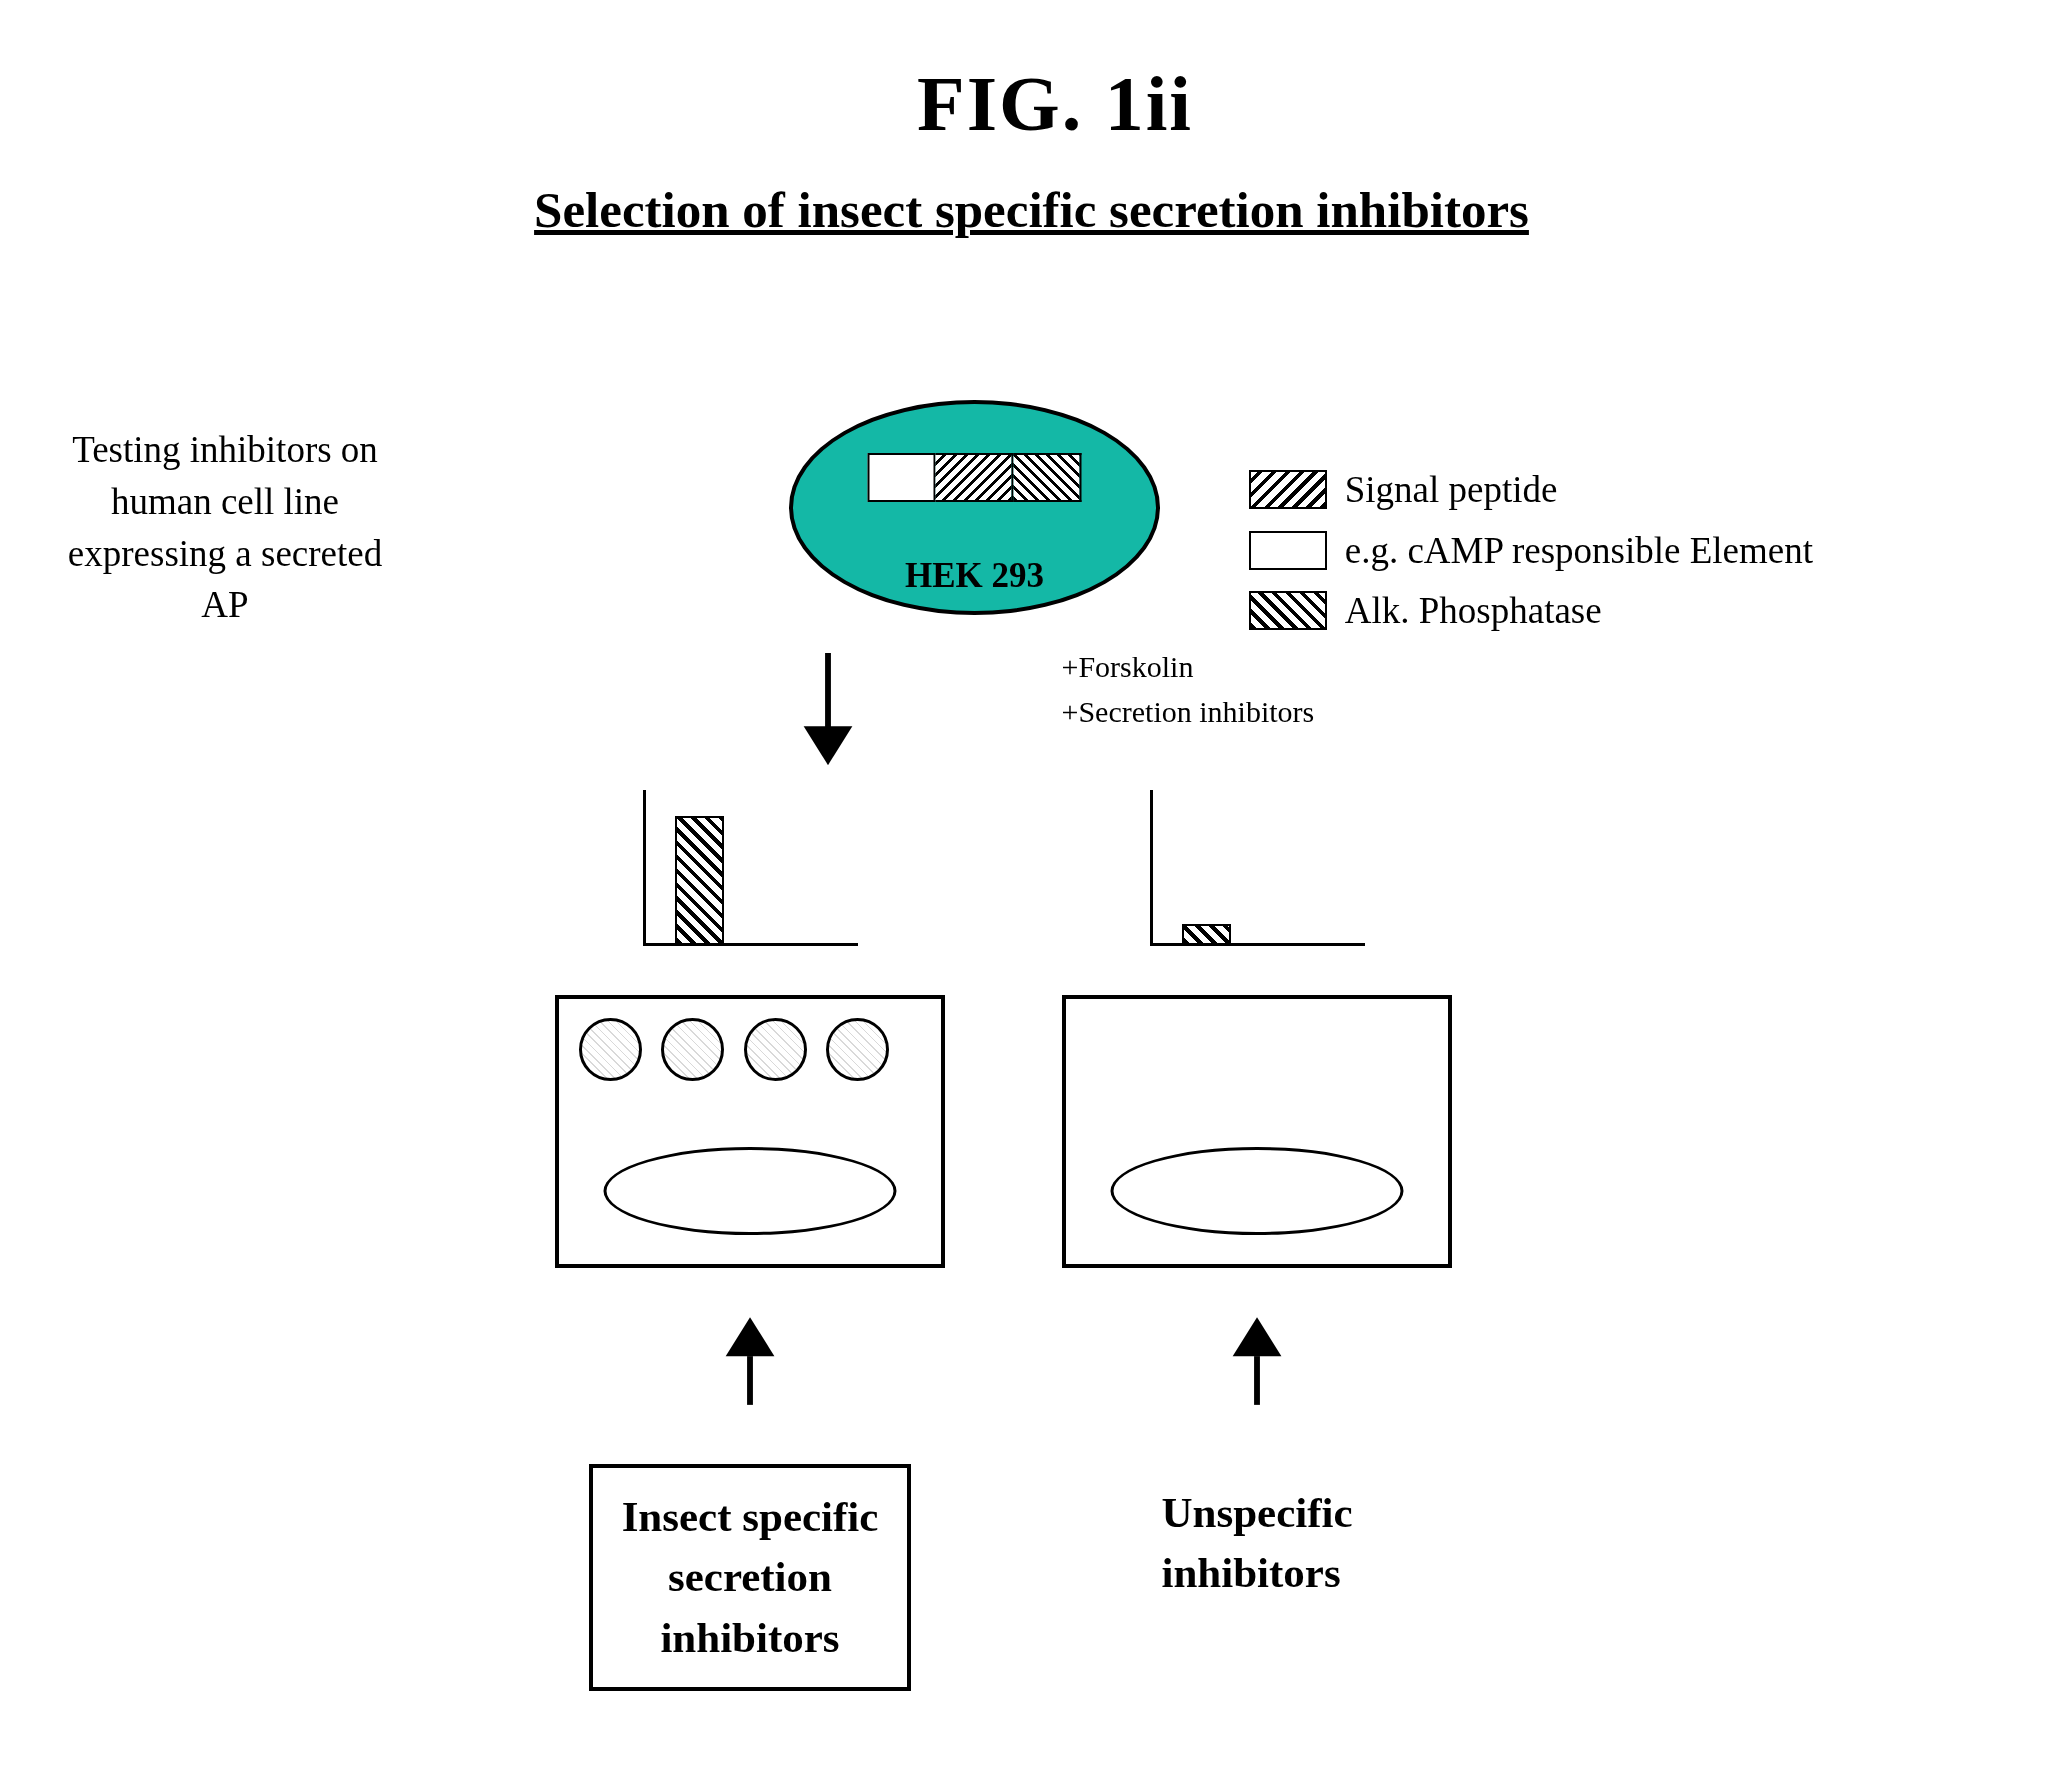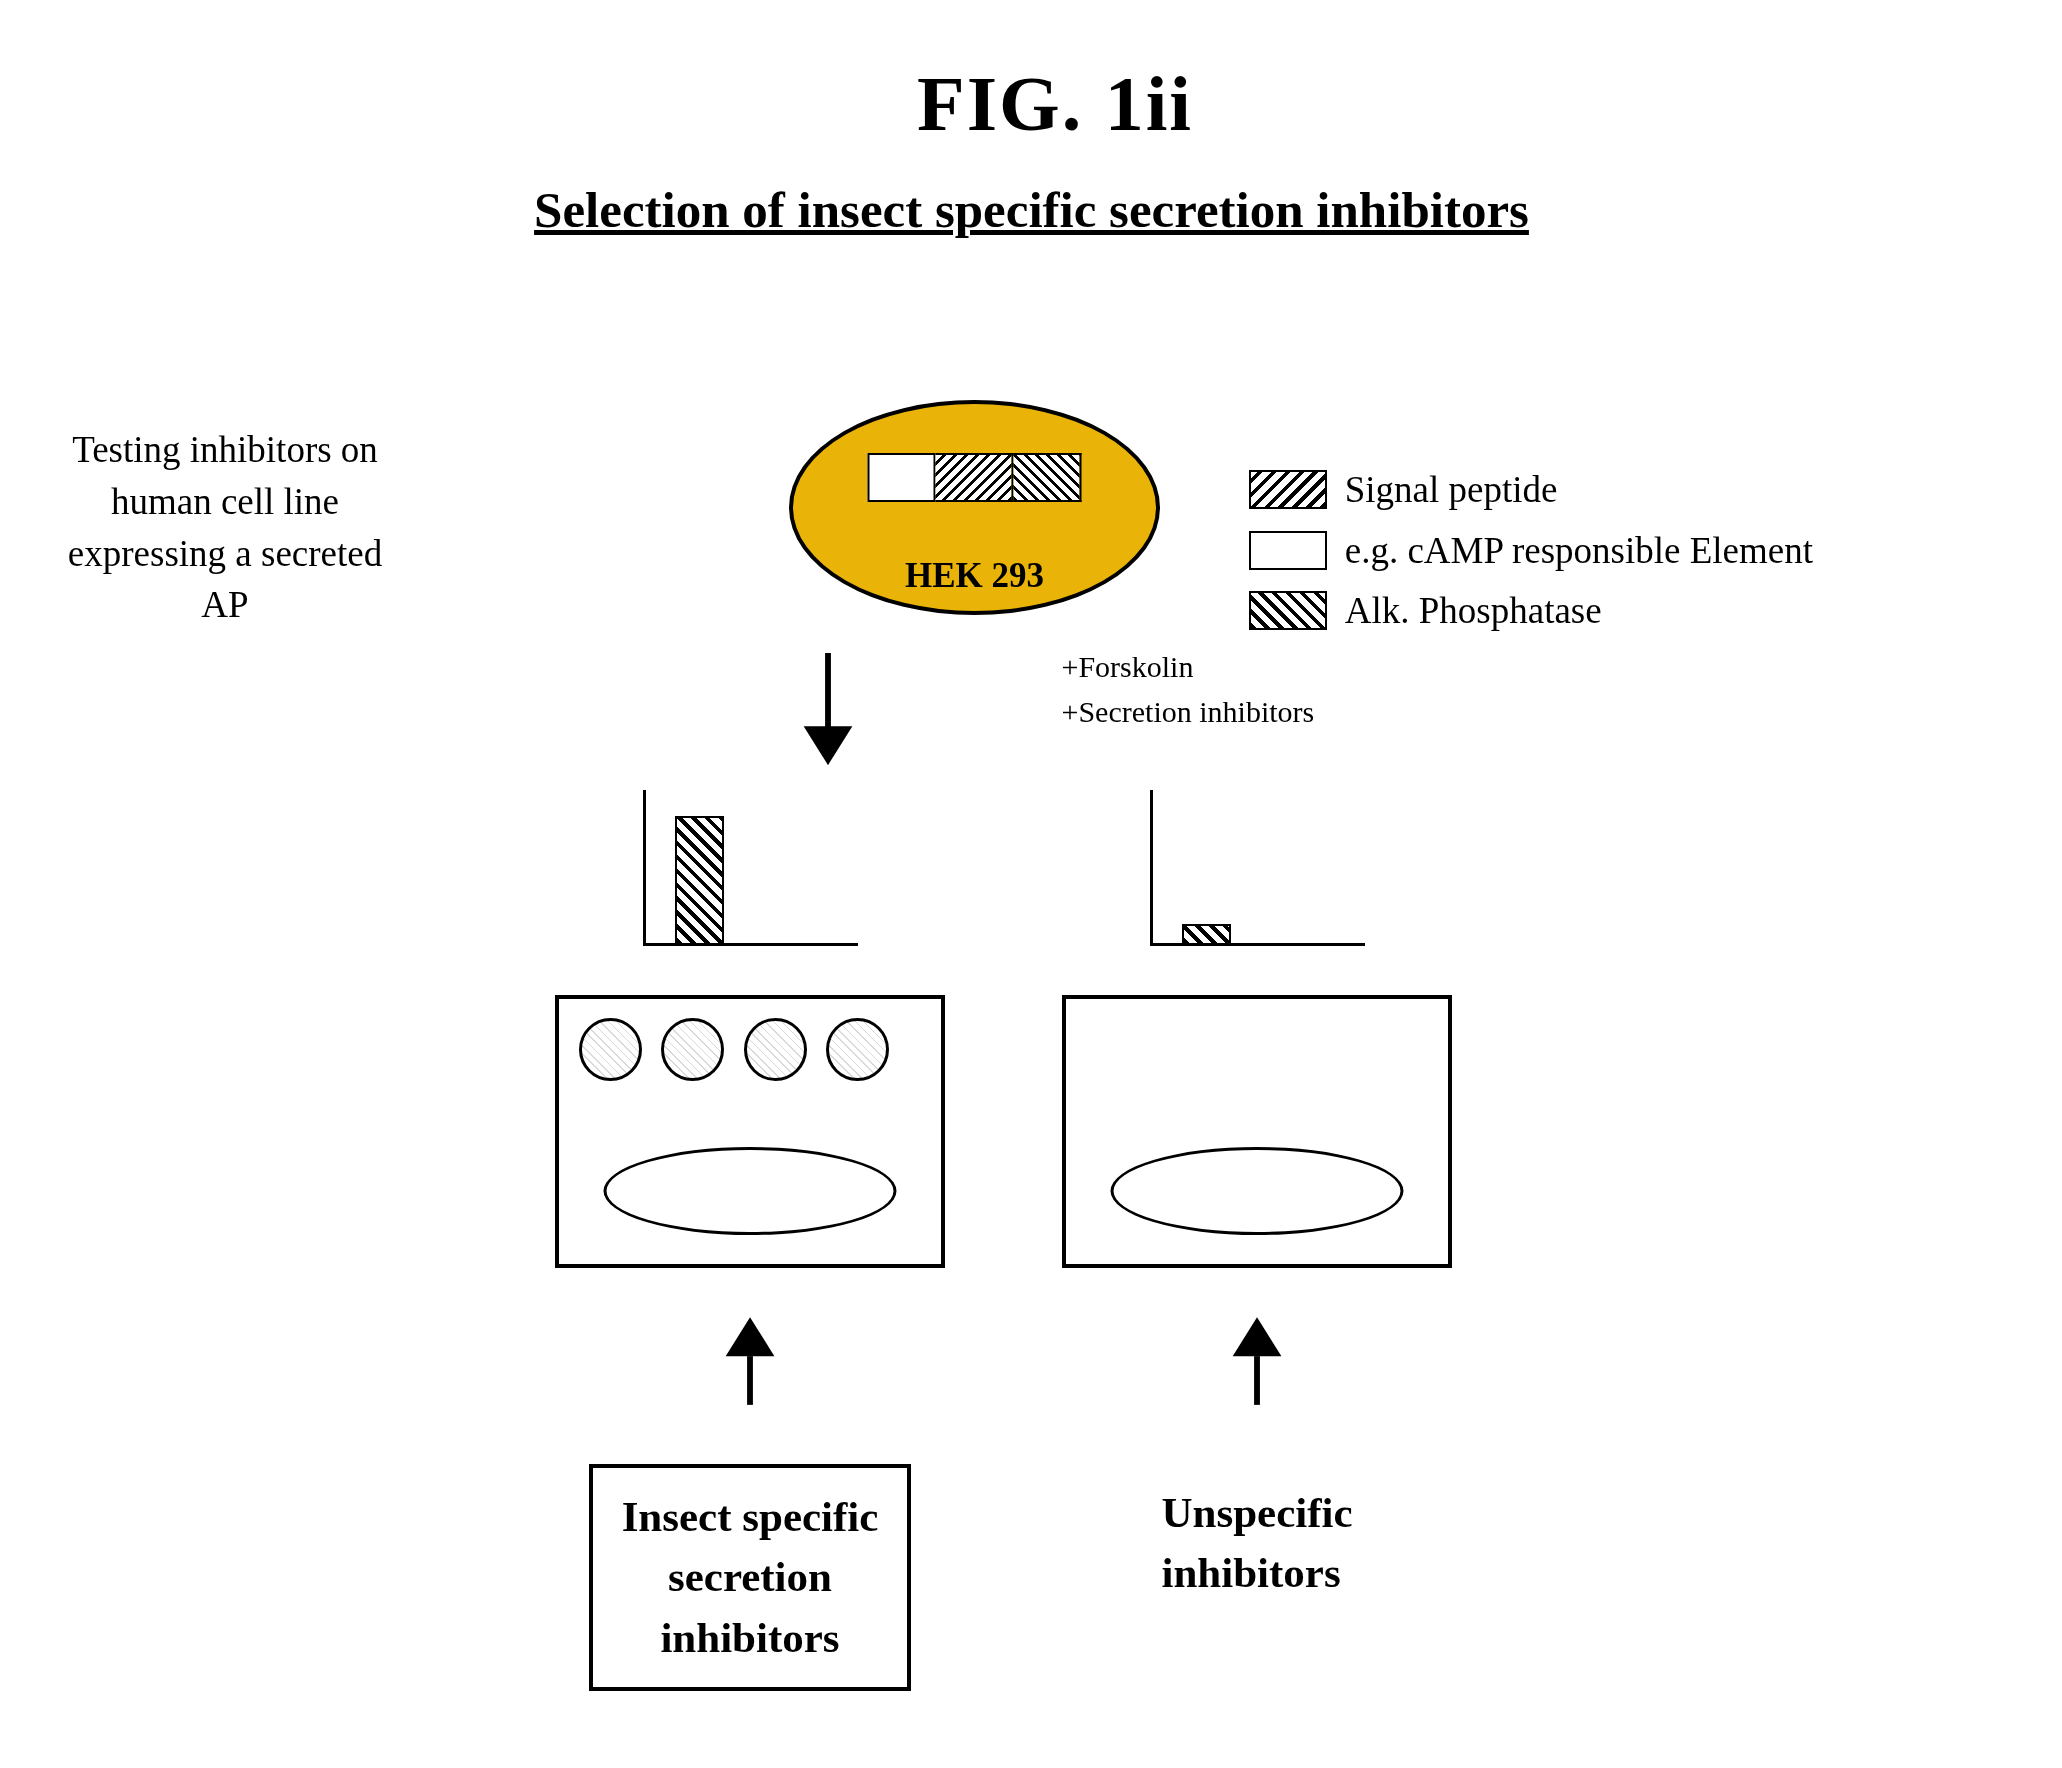--- a/index.html
+++ b/index.html
@@ -99,21 +99,21 @@
       width: 371px;
       height: 215px;
     }
 
     .hek-oval {
       width: 371px;
       height: 215px;
       border: 4.9px solid #000;
       border-radius: 50%;
       position: relative;
-      background: #eab308;
+      background: #14b8a6;
     }
 
     .hek-label {
       position: absolute;
       bottom: 14.6px;
       left: 50%;
       transform: translateX(-50%);
       font-size: 35px;
       font-weight: bold;
       white-space: nowrap;

